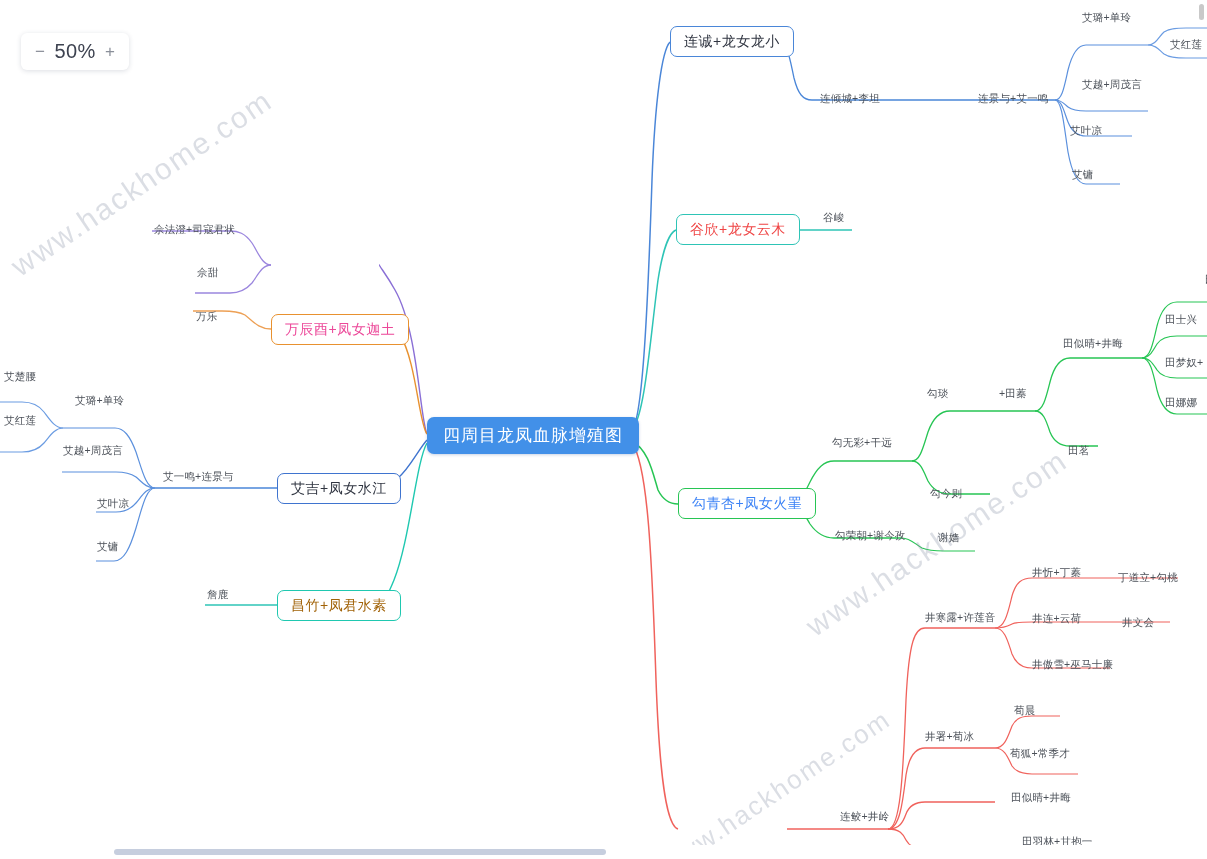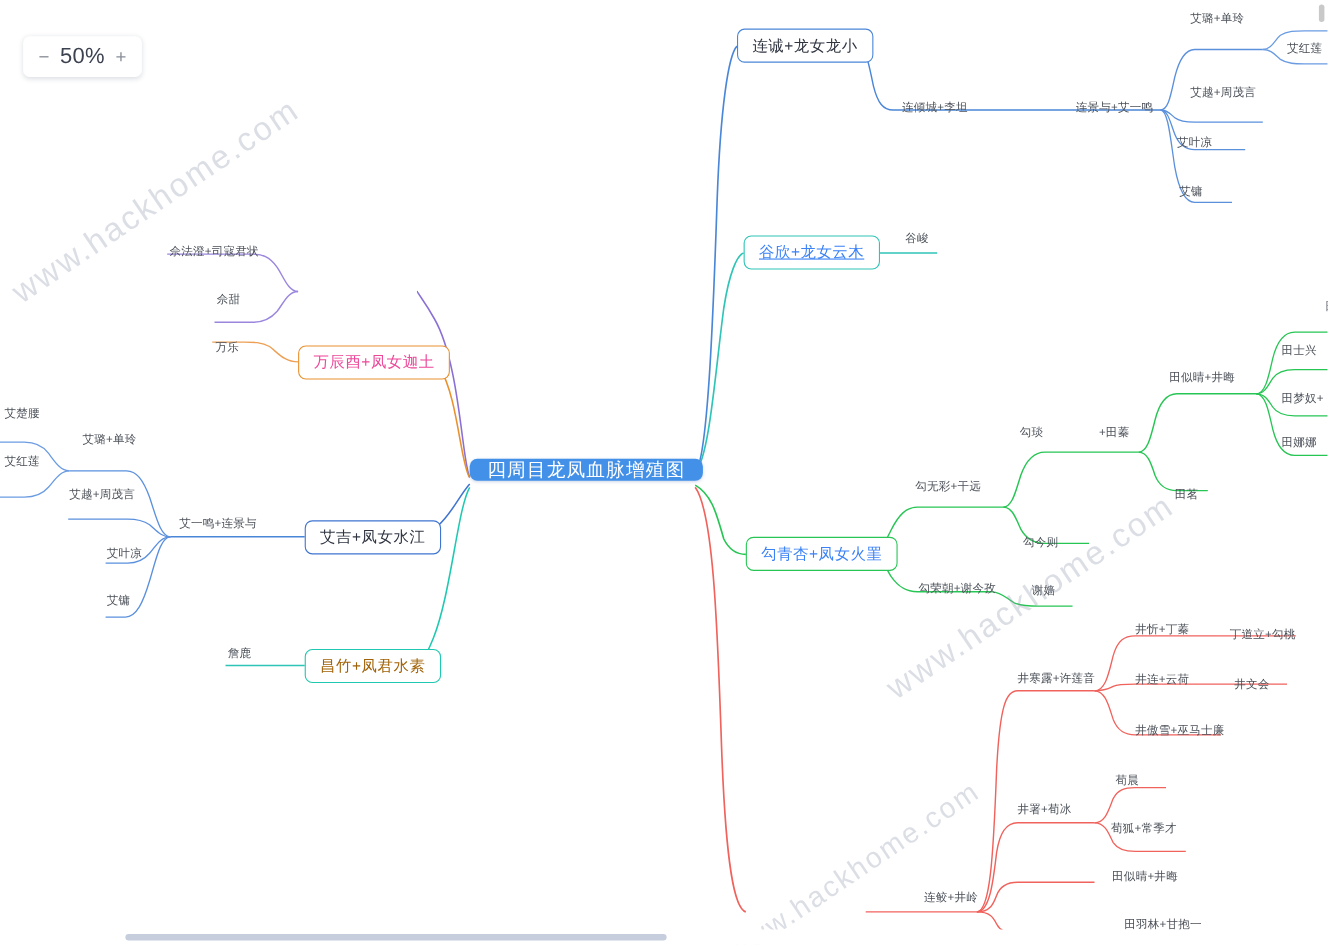--- a/index.html
+++ b/index.html
@@ -38,40 +38,40 @@
   #zoomctl .zval{font-size:20px;color:#3d4250;letter-spacing:.3px;}
 
   
   .node{
     position:absolute;box-sizing:border-box;white-space:nowrap;
     display:flex;align-items:center;justify-content:center;
   }
   .root{
     background:#4290e8;color:#ffffff;border-radius:7px;
     font-size:17px;letter-spacing:1px;padding:0 16px;
-    height:20px;box-shadow:0 1px 3px rgba(40,80,150,.25);
+    height:37px;box-shadow:0 1px 3px rgba(40,80,150,.25);
   }
   .boxnode{
     background:#ffffff;border:1.6px solid #999;border-radius:7px;
     font-size:14px;color:#32373f;height:31px;padding:0 13px;letter-spacing:.5px;
   }
   .lbl{
     position:absolute;font-size:10.5px;color:#4b5058;white-space:nowrap;
     letter-spacing:.2px;line-height:12px;
   }
 
   
   .c-purple{border-color:#8a6fd6;color:#2f3440;}
   .c-orange{border-color:#e8912f;color:#ec4899;}
   .c-blue  {border-color:#3f74cf;color:#2f3440;}
   .c-teal  {border-color:#1fc8b0;color:#a16207;}
   .c-green {border-color:#27c554;color:#3b82f6;}
   .c-red   {border-color:#f0625c;color:#2f3440;}
   .c-blue2 {border-color:#4a86d8;color:#2f3440;}
-  .c-teal2 {border-color:#2ec4b6;color:#3b82f6;text-decoration:underline;}
+  .c-teal2 {border-color:#2ec4b6;color:#ef4444;}
 
   
   #hscroll{
     position:absolute;left:0;bottom:0;width:1207px;height:14px;
     background:#ffffff;z-index:30;
   }
   #hscroll .thumb{
     position:absolute;left:114px;top:4px;width:492px;height:6px;
     background:#c6cede;border-radius:3px;
   }

